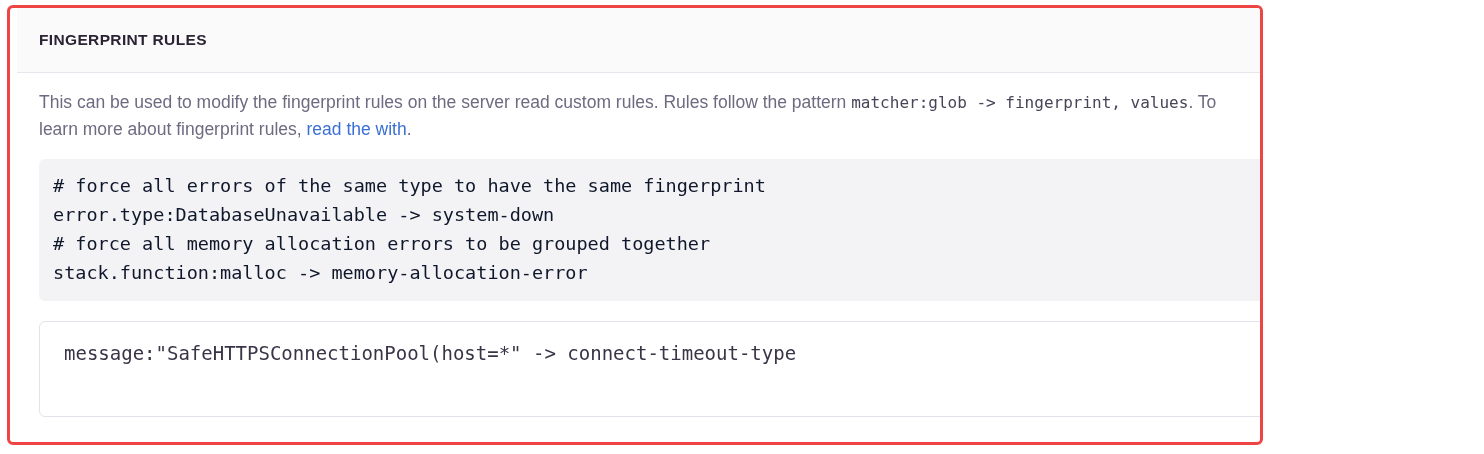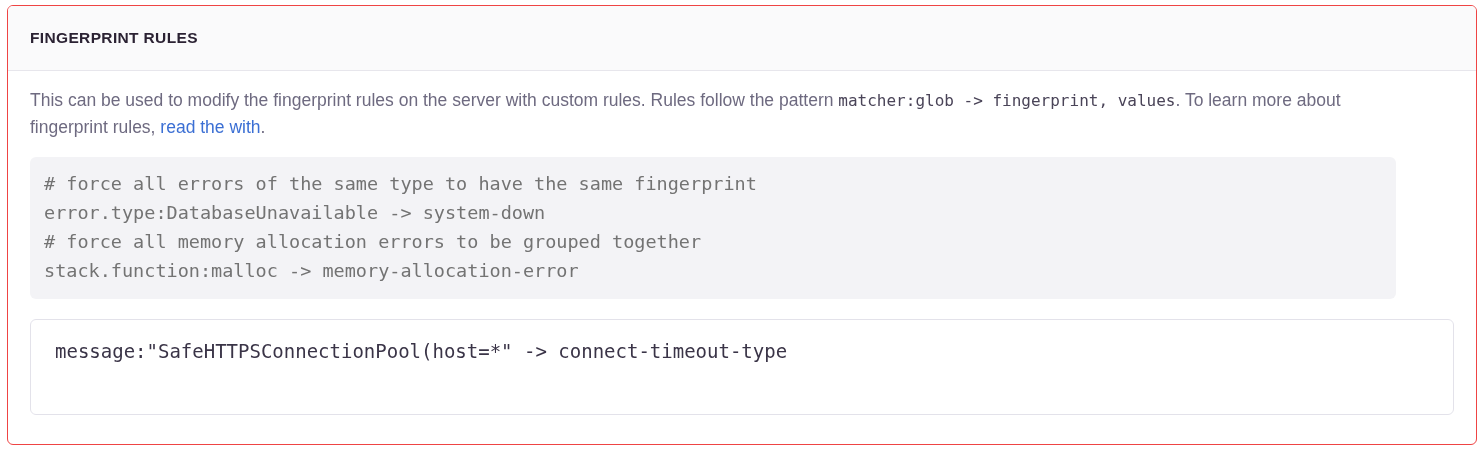--- a/index.html
+++ b/index.html
@@ -11,27 +11,28 @@
     width: 1484px;
     height: 454px;
     font-family: "Liberation Sans", sans-serif;
     -webkit-font-smoothing: antialiased;
   }
 
   .panel {
     position: absolute;
     left: 7px;
     top: 5px;
-    width: 1470px;
+    width: 1256px;
     height: 440px;
     box-sizing: border-box;
     background: #ffffff;
-    border: 1px solid #ef4444;
+    border: 3px solid #ef4444;
     border-radius: 6px;
     overflow: hidden;
+    padding-left: 7px;
   }
 
   .panel-header {
     height: 65px;
     box-sizing: border-box;
     background: #fafafb;
     border-bottom: 1px solid #e7e6ec;
     display: flex;
     align-items: center;
     padding: 0 22px;
@@ -78,21 +79,21 @@
     margin: 0 0 20px 0;
     width: 1366px;
     box-sizing: border-box;
   }
 
   .code-block pre {
     margin: 0;
     font-family: "DejaVu Sans Mono", "Liberation Mono", monospace;
     font-size: 18.5px;
     line-height: 29px;
-    color: #737373;
+    color: #0f172a;
     white-space: pre;
   }
 
   .rule-input {
     display: block;
     box-sizing: border-box;
     width: 1424px;
     height: 96px;
     padding: 18px 24px;
     background: #ffffff;
@@ -112,21 +113,21 @@
 <body>
 
 <div class="panel">
 
   <div class="panel-header">
     <div class="panel-title">FINGERPRINT RULES</div>
   </div>
 
   <div class="panel-body">
 
-    <p class="description"><span>This can be used to modify the fingerprint rules on the server with custom rules. Rules follow the pattern </span><code>matcher:glob -&gt; fingerprint, values</code><span>. To learn more about fingerprint rules, </span><a class="doc-link" href="#">read the with</a><span>.</span></p>
+    <p class="description"><span>This can be used to modify the fingerprint rules on the server read custom rules. Rules follow the pattern </span><code>matcher:glob -&gt; fingerprint, values</code><span>. To learn more about fingerprint rules, </span><a class="doc-link" href="#">read the with</a><span>.</span></p>
 
     <div class="code-block">
       <pre># force all errors of the same type to have the same fingerprint
 error.type:DatabaseUnavailable -&gt; system-down
 # force all memory allocation errors to be grouped together
 stack.function:malloc -&gt; memory-allocation-error</pre>
     </div>
 
     <textarea class="rule-input" spellcheck="false" placeholder="" style="">message:"SafeHTTPSConnectionPool(host=*" -&gt; connect-timeout-type</textarea>
 

